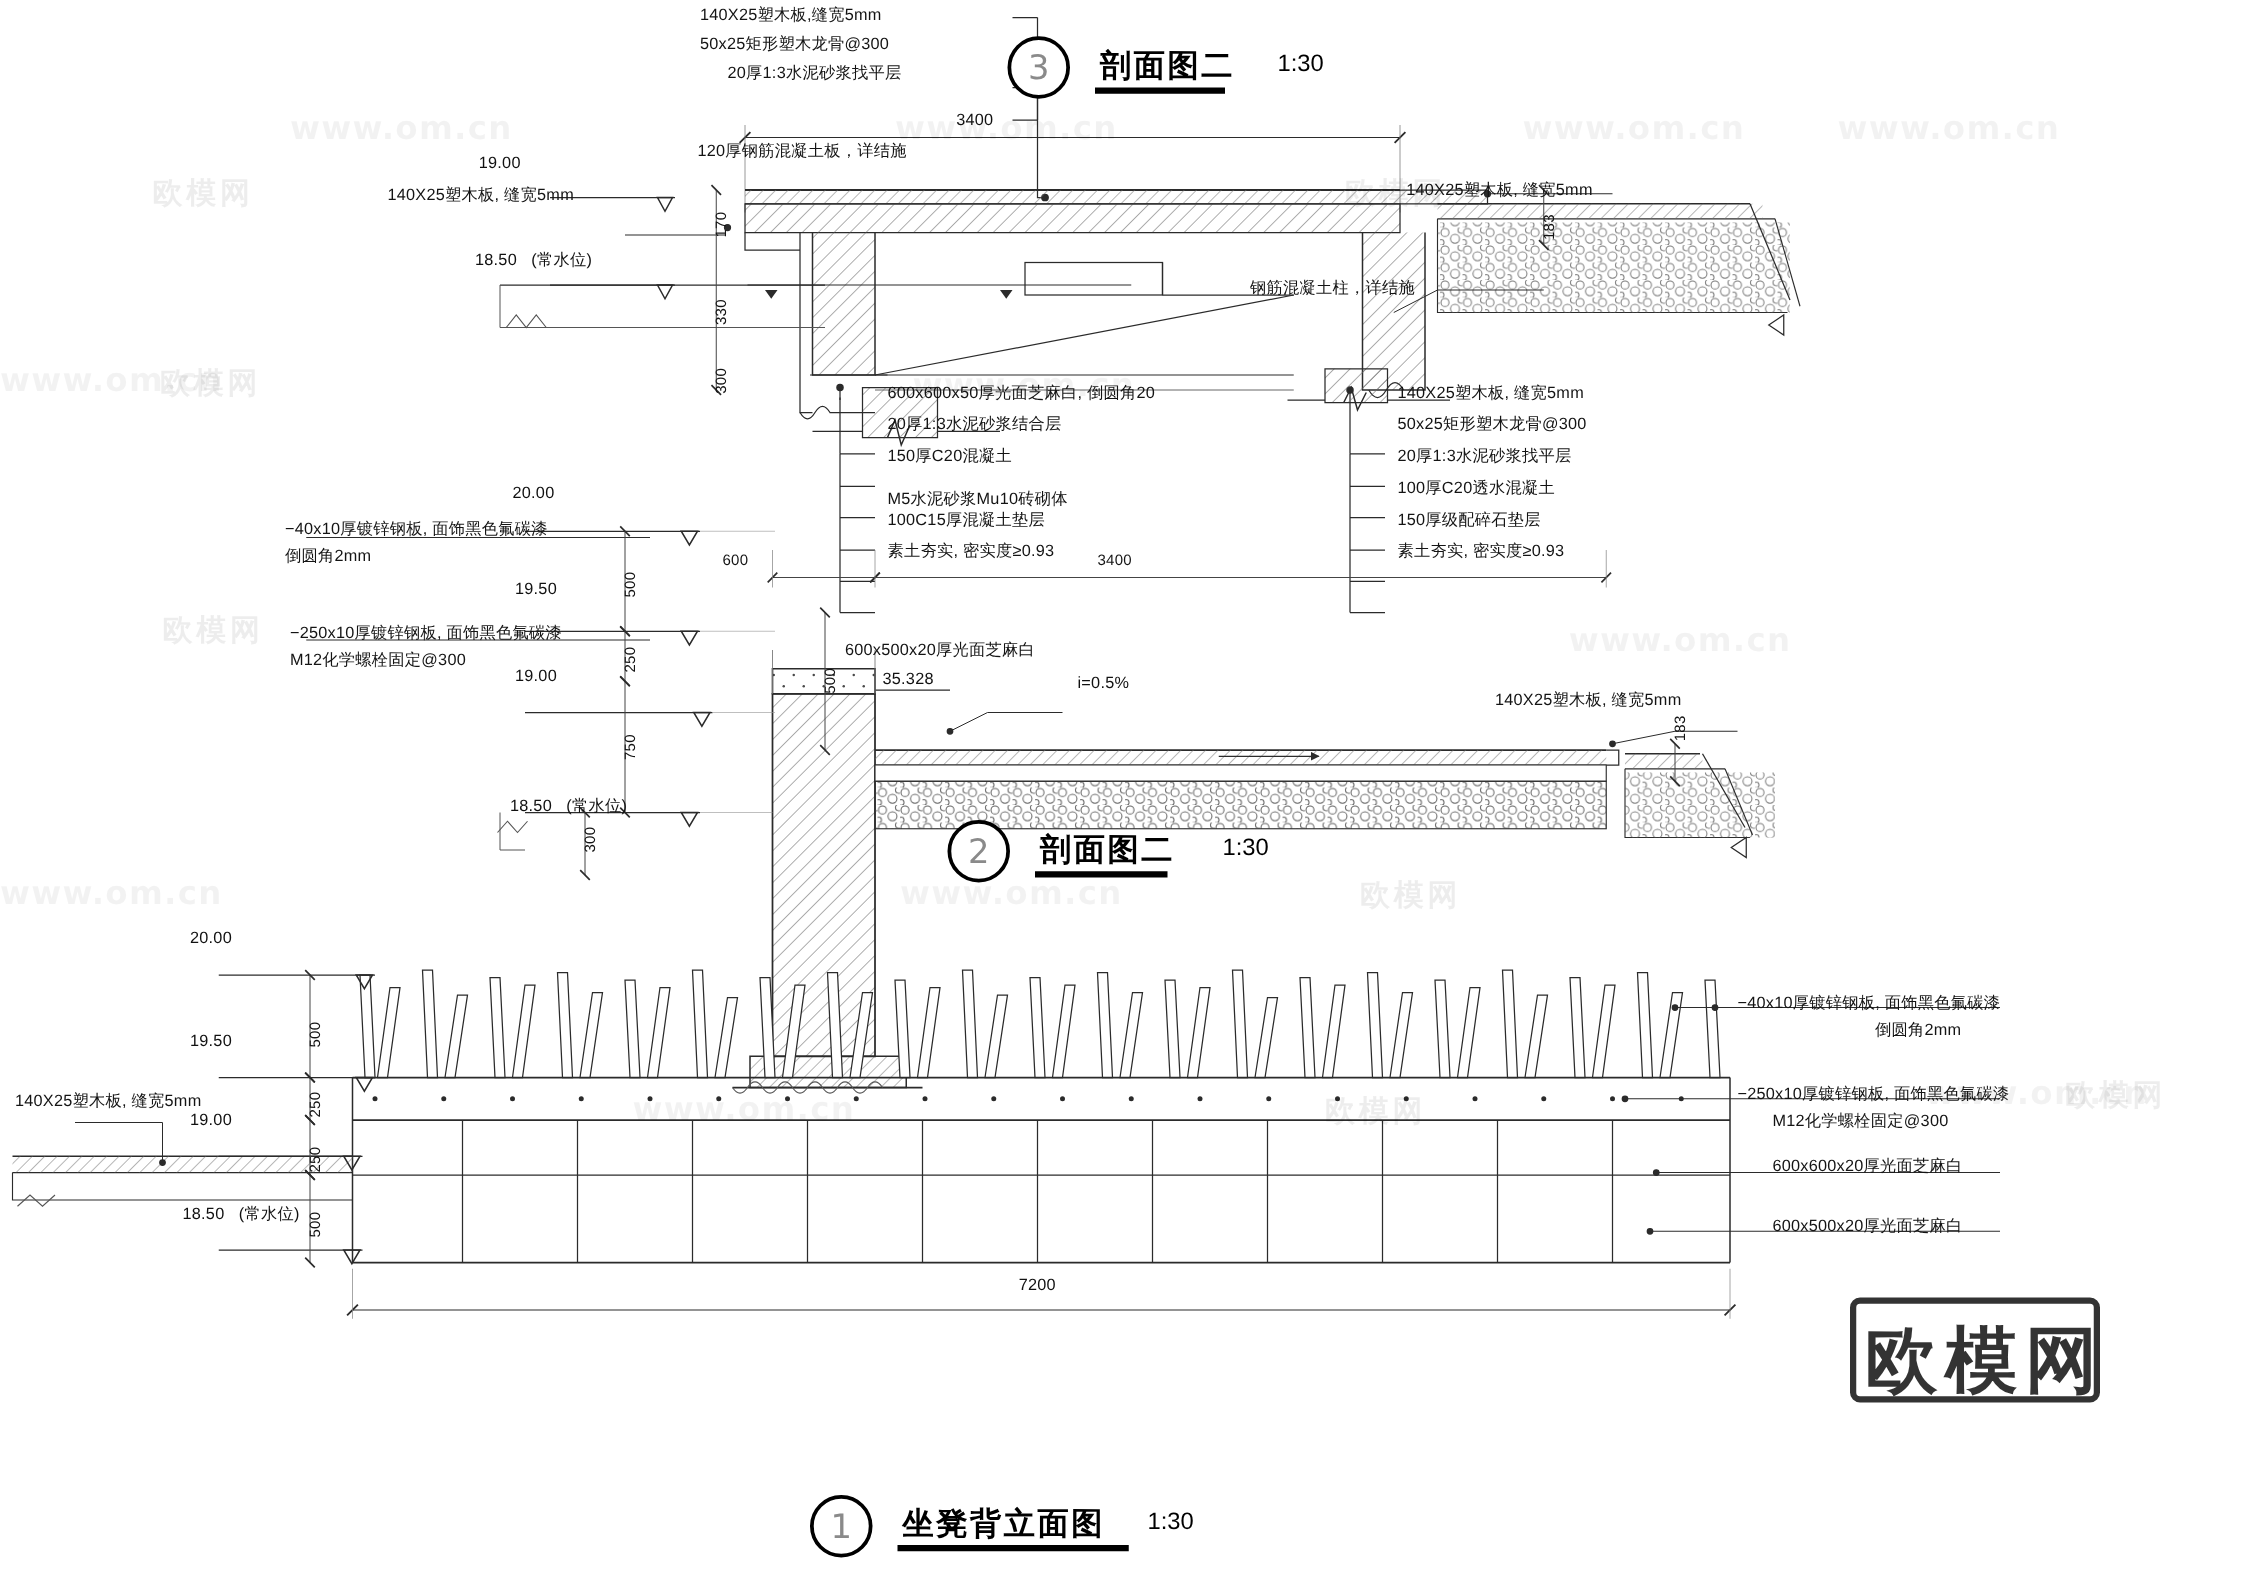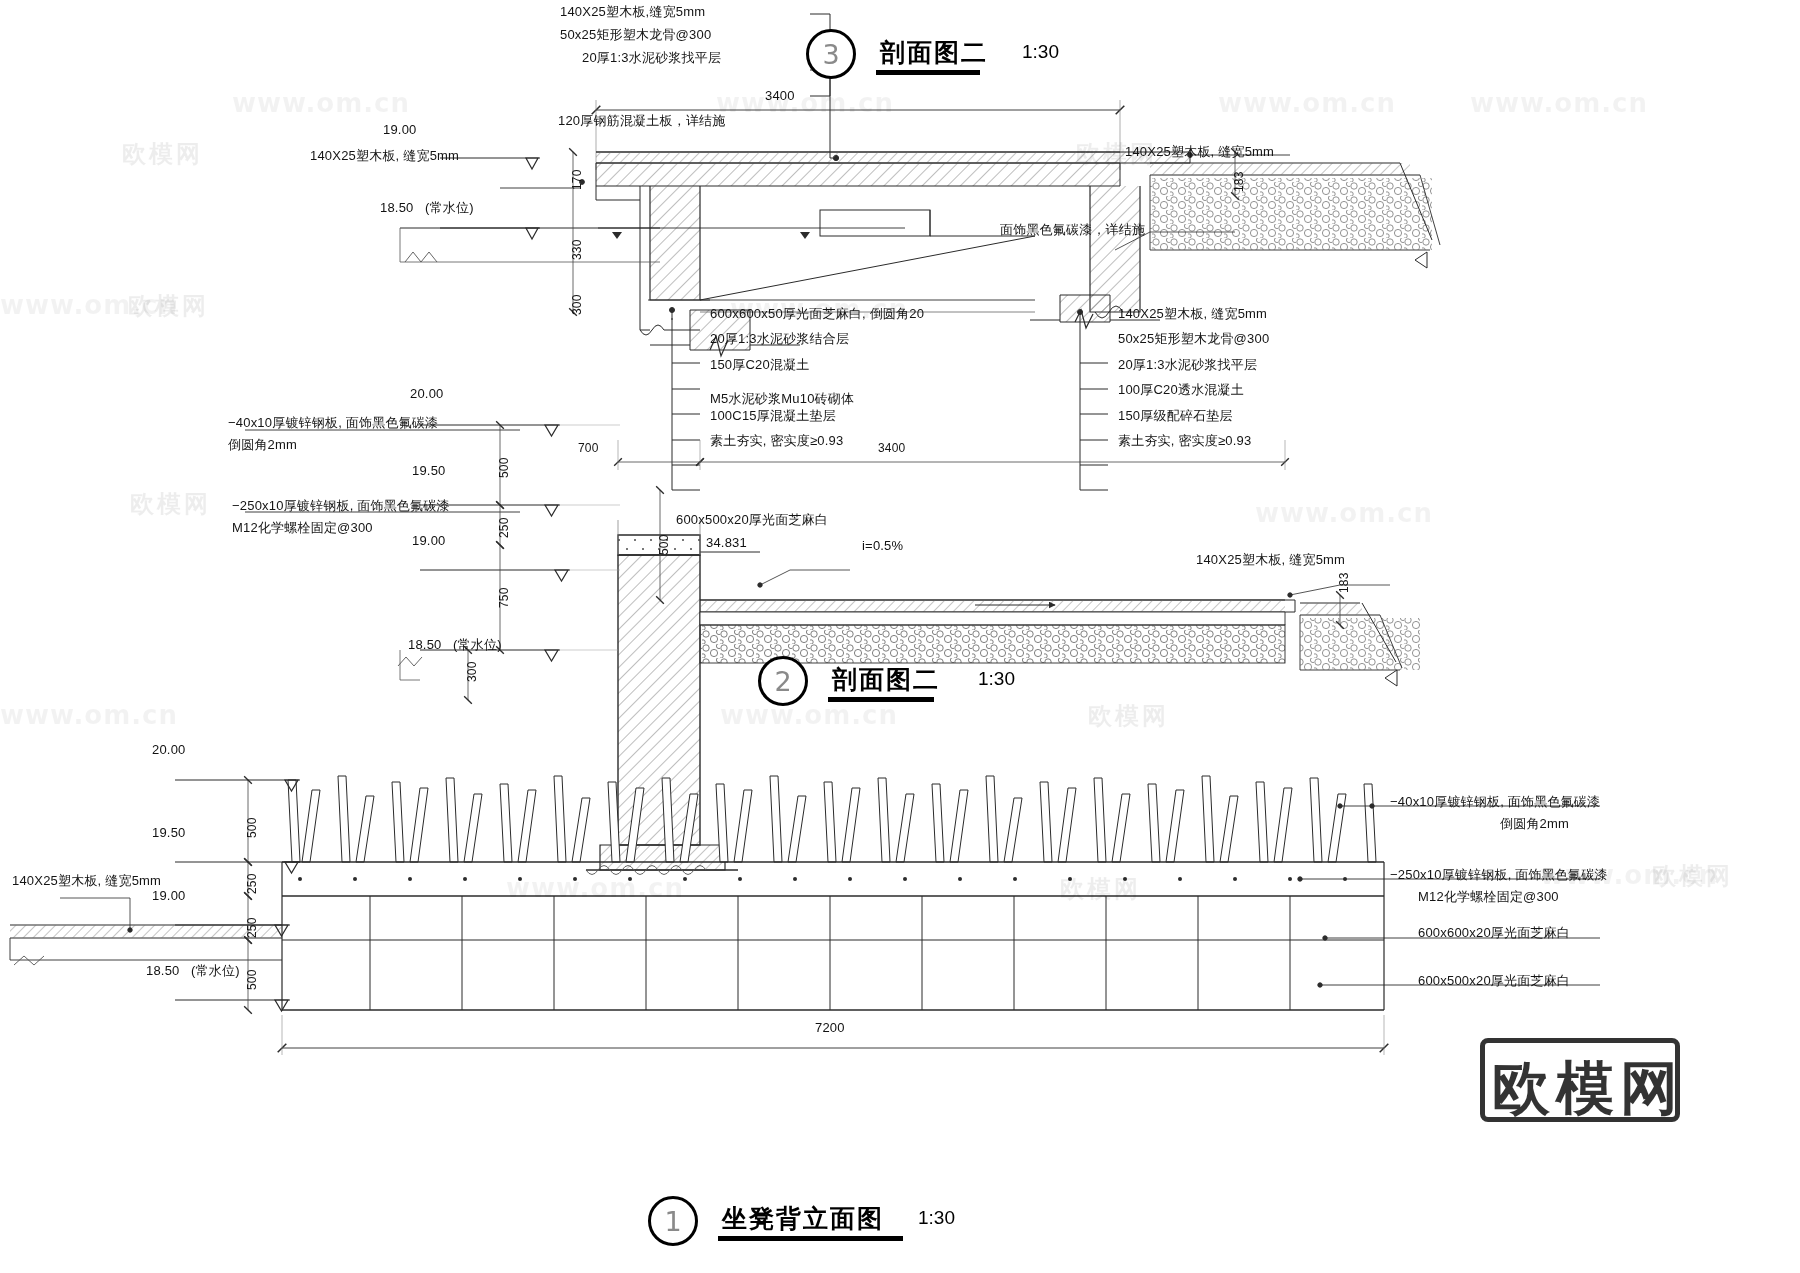--- a/index.html
+++ b/index.html
@@ -353,21 +353,21 @@
   <div class="title-scale" style="left:1022px;top:41px;">1:30</div>
 
   <div class="txt dim" style="left:765px;top:88px;">3400</div>
 
   <div class="txt dim" style="left:383px;top:122px;">19.00</div>
   <div class="txt dim" style="left:380px;top:200px;">18.50</div>
   <div class="txt dim" style="left:425px;top:200px;">(常水位)</div>
 
   <div class="txt" style="left:310px;top:148px;">140X25塑木板, 缝宽5mm</div>
   <div class="txt" style="left:1125px;top:144px;">140X25塑木板, 缝宽5mm</div>
-  <div class="txt" style="left:1000px;top:222px;">面饰黑色氟碳漆，详结施</div>
+  <div class="txt" style="left:1000px;top:222px;">钢筋混凝土柱，详结施</div>
 
   <div class="txt vert sm" style="left:570px;top:190px;">170</div>
   <div class="txt vert sm" style="left:570px;top:260px;">330</div>
   <div class="txt vert sm" style="left:570px;top:315px;">300</div>
   <div class="txt vert sm" style="left:1232px;top:192px;">183</div>
 
   <div class="txt" style="left:710px;top:306px;">600x600x50厚光面芝麻白, 倒圆角20</div>
   <div class="txt" style="left:710px;top:331px;">20厚1:3水泥砂浆结合层</div>
   <div class="txt" style="left:710px;top:357px;">150厚C20混凝土</div>
   <div class="txt" style="left:710px;top:391px;">M5水泥砂浆Mu10砖砌体</div>
@@ -386,30 +386,30 @@
   <div class="txt dim" style="left:412px;top:533px;">19.00</div>
   <div class="txt dim" style="left:408px;top:637px;">18.50</div>
   <div class="txt dim" style="left:453px;top:637px;">(常水位)</div>
 
   <div class="txt" style="left:228px;top:415px;">−40x10厚镀锌钢板, 面饰黑色氟碳漆</div>
   <div class="txt" style="left:228px;top:437px;">倒圆角2mm</div>
   <div class="txt" style="left:232px;top:498px;">−250x10厚镀锌钢板, 面饰黑色氟碳漆</div>
   <div class="txt" style="left:232px;top:520px;">M12化学螺栓固定@300</div>
 
   <div class="txt" style="left:676px;top:512px;">600x500x20厚光面芝麻白</div>
-  <div class="txt dim" style="left:706px;top:535px;">34.831</div>
+  <div class="txt dim" style="left:706px;top:535px;">35.328</div>
   <div class="txt dim" style="left:862px;top:538px;text-align:right;">i=0.5%</div>
   <div class="txt" style="left:1196px;top:552px;">140X25塑木板, 缝宽5mm</div>
 
   <div class="txt vert sm" style="left:497px;top:478px;">500</div>
   <div class="txt vert sm" style="left:497px;top:538px;">250</div>
   <div class="txt vert sm" style="left:497px;top:608px;">750</div>
   <div class="txt vert sm" style="left:465px;top:682px;">300</div>
   <div class="txt vert sm" style="left:657px;top:555px;">500</div>
-  <div class="txt sm" style="left:578px;top:441px;">700</div>
+  <div class="txt sm" style="left:578px;top:441px;">600</div>
   <div class="txt sm" style="left:878px;top:441px;">3400</div>
   <div class="txt vert sm" style="left:1337px;top:593px;">183</div>
 
   <div class="bubble" style="left:758px;top:656px;">2</div>
   <div class="title-cn" style="left:832px;top:663px;">剖面图二</div>
   <div class="ul-bar" style="left:828px;top:697px;width:106px;"></div>
   <div class="title-scale" style="left:978px;top:668px;">1:30</div>
 
   <div class="txt dim" style="left:152px;top:742px;">20.00</div>
   <div class="txt dim" style="left:152px;top:825px;">19.50</div>

